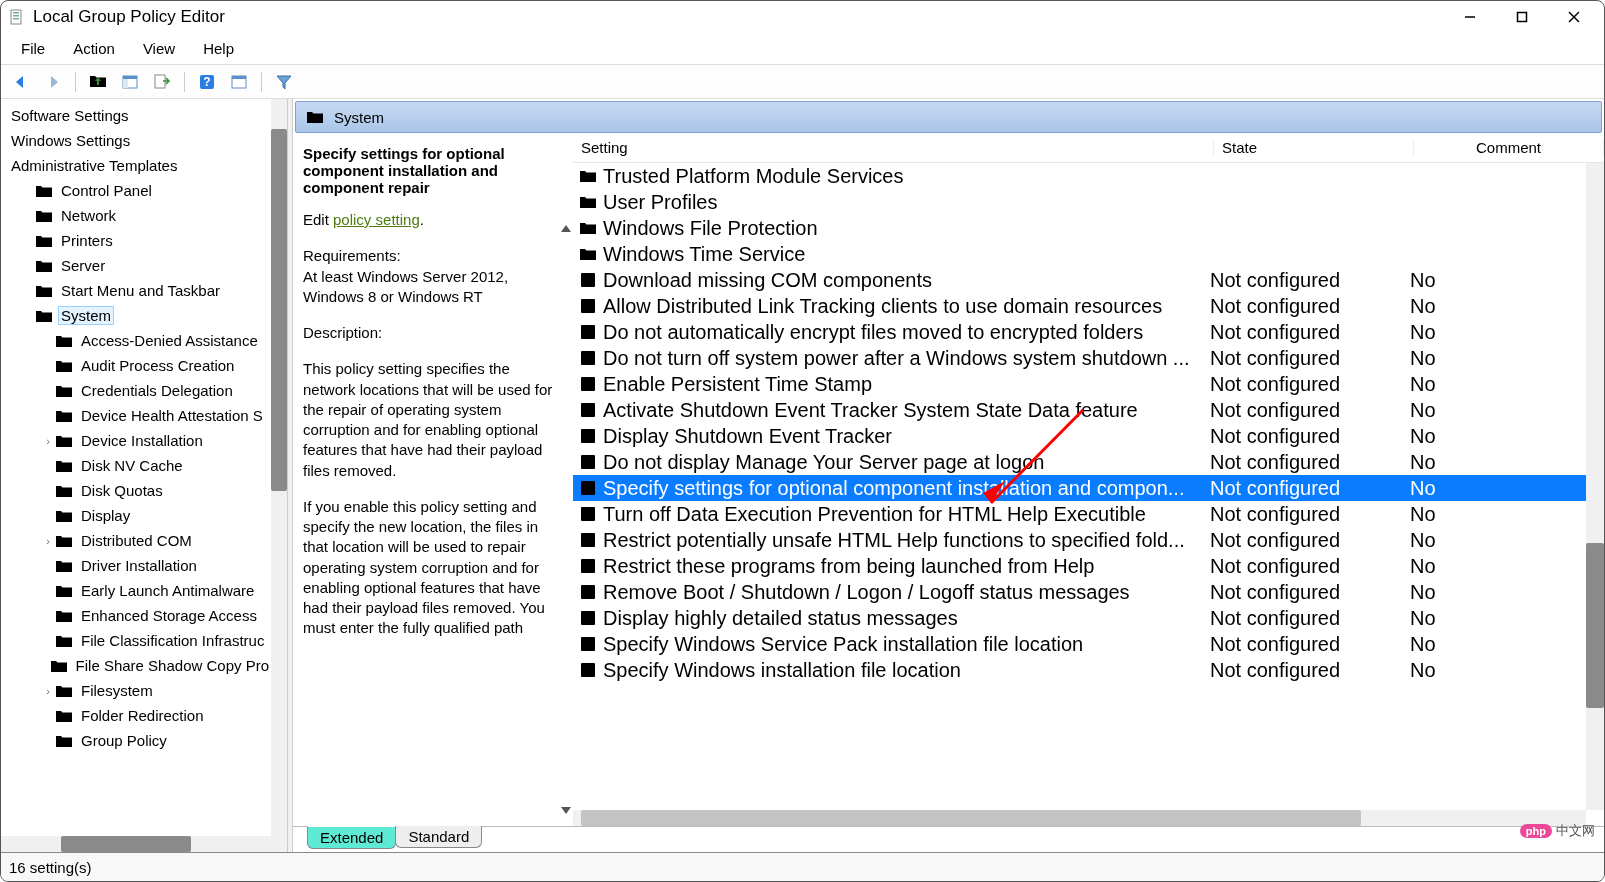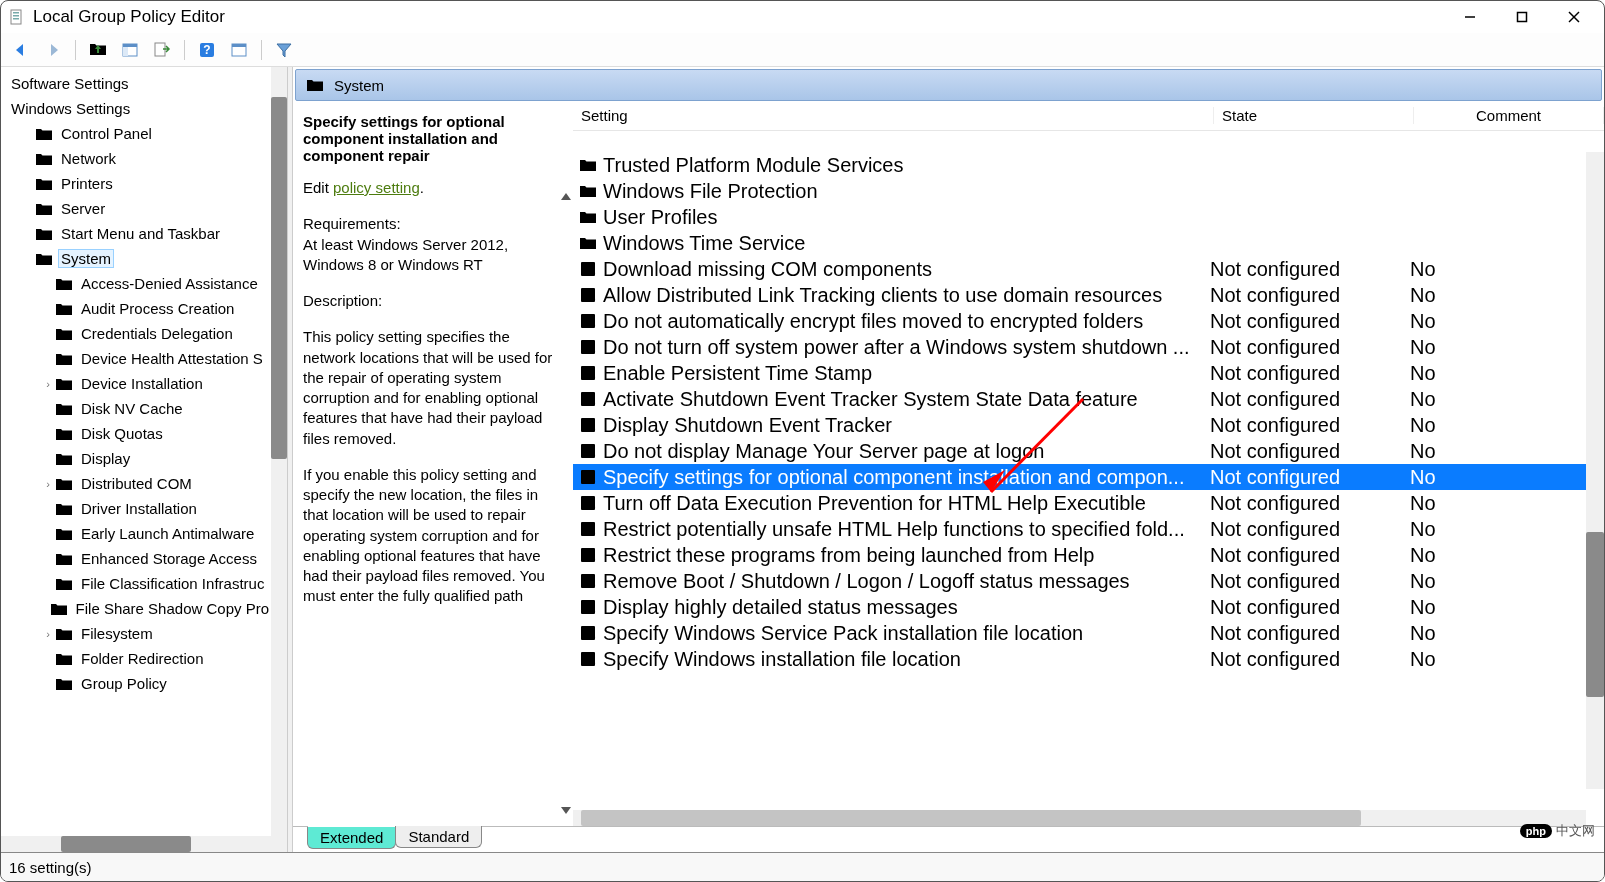--- a/index.html
+++ b/index.html
@@ -53,21 +53,21 @@
 
   .right-content { flex: 1; display: flex; min-height: 0; position: relative; }
 
   .detail-pane { width: 280px; padding: 12px 10px 12px 10px; font-size: 15px; overflow: hidden; position: relative; }
   .detail-pane h4 { margin: 0 0 14px 0; font-size: 15px; font-weight: 600; }
   .detail-pane a { color: #4d7c0f; text-decoration: underline; }
   .detail-pane p { margin: 6px 0 16px 0; line-height: 1.35; }
   .detail-scroll { position: absolute; right: 0; top: 0; width: 14px; height: 100%; display: flex; flex-direction: column; align-items: center; justify-content: space-between; padding: 90px 0 10px 0; }
   .detail-scroll svg { fill: #555; }
 
-  .list-wrap { flex: 1; display: flex; flex-direction: column; min-width: 0; position: relative; gap: 21px; }
+  .list-wrap { flex: 1; display: flex; flex-direction: column; min-width: 0; position: relative; }
   .list-header { display: flex; height: 30px; border-bottom: 1px solid #e6e6e6; font-size: 15px; align-items: center; }
   .list-header .col { padding: 0 8px; border-right: 1px solid #eee; }
   .col-setting { flex: 1; min-width: 0; padding-left: 8px; }
   .col-state { width: 200px; }
   .col-comment { width: 190px; text-align: center; }
 
   .settings-list { flex: 1; overflow: hidden; position: relative; }
   .list-row { display: flex; align-items: center; height: 26px; font-size: 20px; padding-right: 4px; }
   .list-row.selected { background: #0a7cff; color: #fff; }
   .list-row .cell-icon { width: 18px; height: 16px; margin: 0 6px 0 6px; flex-shrink: 0; }
@@ -87,21 +87,21 @@
   .tab.inactive { background: #eee; }
 
   
   .statusbar { height: 28px; display: flex; align-items: center; padding: 0 8px; font-size: 15px; background: #f8f8f8; }
 
   
   .arrow-overlay { position: absolute; pointer-events: none; }
 
   
   .watermark { position: absolute; right: 10px; bottom: 42px; display: flex; align-items: center; gap: 4px; font-size: 13px; color: #555; }
-  .watermark .php-badge { background: #000000; color: #fff; font-weight: bold; font-size: 11px; padding: 1px 6px; border-radius: 8px; }
+  .watermark .php-badge { background: #ec4899; color: #fff; font-weight: bold; font-size: 11px; padding: 1px 6px; border-radius: 8px; }
 </style>
 </head>
 <body>
 
 <svg width="0" height="0" style="position:absolute">
   <defs>
     <g id="folder-icon">
       <path class="back" d="M1 3 h5 l1.5 1.5 H17 V14 H1 Z"></path>
       <path class="front" d="M1 6 H17 V14 H1 Z"></path>
     </g>
@@ -138,20 +138,26 @@
         </div>
       <div class="win-btn">
           <svg viewBox="0 0 12 12">
             <line x1="1" y1="1" x2="11" y2="11"></line>
             <line x1="11" y1="1" x2="1" y2="11"></line>
           </svg>
         </div>
     </div>
   </div>
 
+  <div class="menubar">
+    <div class="menu-item">File</div>
+    <div class="menu-item">Action</div>
+    <div class="menu-item">View</div>
+    <div class="menu-item">Help</div>
+  </div>
 
   <div class="toolbar">
     <div class="tb-btn">
         <svg width="18" height="18" viewBox="0 0 18 18">
           <path d="M11 3 L4 9 L11 15 Z" fill="#2a7de1"></path>
         </svg>
       </div>
     <div class="tb-btn">
         <svg width="18" height="18" viewBox="0 0 18 18">
           <path d="M7 3 L14 9 L7 15 Z" fill="#9bb8d6"></path>
@@ -201,20 +207,23 @@
   <div class="body">
 
     <div class="tree-panel">
       <div class="tree-container">
         <div class="tree" id="tree">
             <div class="tree-item top">
               <span class="label">Software Settings</span>
             </div>
             <div class="tree-item top">
               <span class="label">Windows Settings</span>
+            </div>
+            <div class="tree-item top">
+              <span class="label">Administrative Templates</span>
             </div>
             <div class="tree-item depth-1">
               <span class="expander"></span>
               <svg class="folder-icon folder-svg" viewBox="0 0 18 16">
                 <use href="#folder-icon"></use>
               </svg>
               <span class="label">Control Panel</span>
             </div>
             <div class="tree-item depth-1">
               <span class="expander"></span>
@@ -428,29 +437,29 @@
                   <use href="#folder-icon"></use>
                 </svg>
                 <span class="cell-setting">Trusted Platform Module Services</span>
                 <span class="cell-state"></span>
                 <span class="cell-comment"></span>
               </div>
               <div class="list-row">
                 <svg class="cell-icon folder-svg" viewBox="0 0 18 16">
                   <use href="#folder-icon"></use>
                 </svg>
-                <span class="cell-setting">Windows File Protection</span>
+                <span class="cell-setting">User Profiles</span>
                 <span class="cell-state"></span>
                 <span class="cell-comment"></span>
               </div>
               <div class="list-row">
                 <svg class="cell-icon folder-svg" viewBox="0 0 18 16">
                   <use href="#folder-icon"></use>
                 </svg>
-                <span class="cell-setting">User Profiles</span>
+                <span class="cell-setting">Windows File Protection</span>
                 <span class="cell-state"></span>
                 <span class="cell-comment"></span>
               </div>
               <div class="list-row">
                 <svg class="cell-icon folder-svg" viewBox="0 0 18 16">
                   <use href="#folder-icon"></use>
                 </svg>
                 <span class="cell-setting">Windows Time Service</span>
                 <span class="cell-state"></span>
                 <span class="cell-comment"></span>

